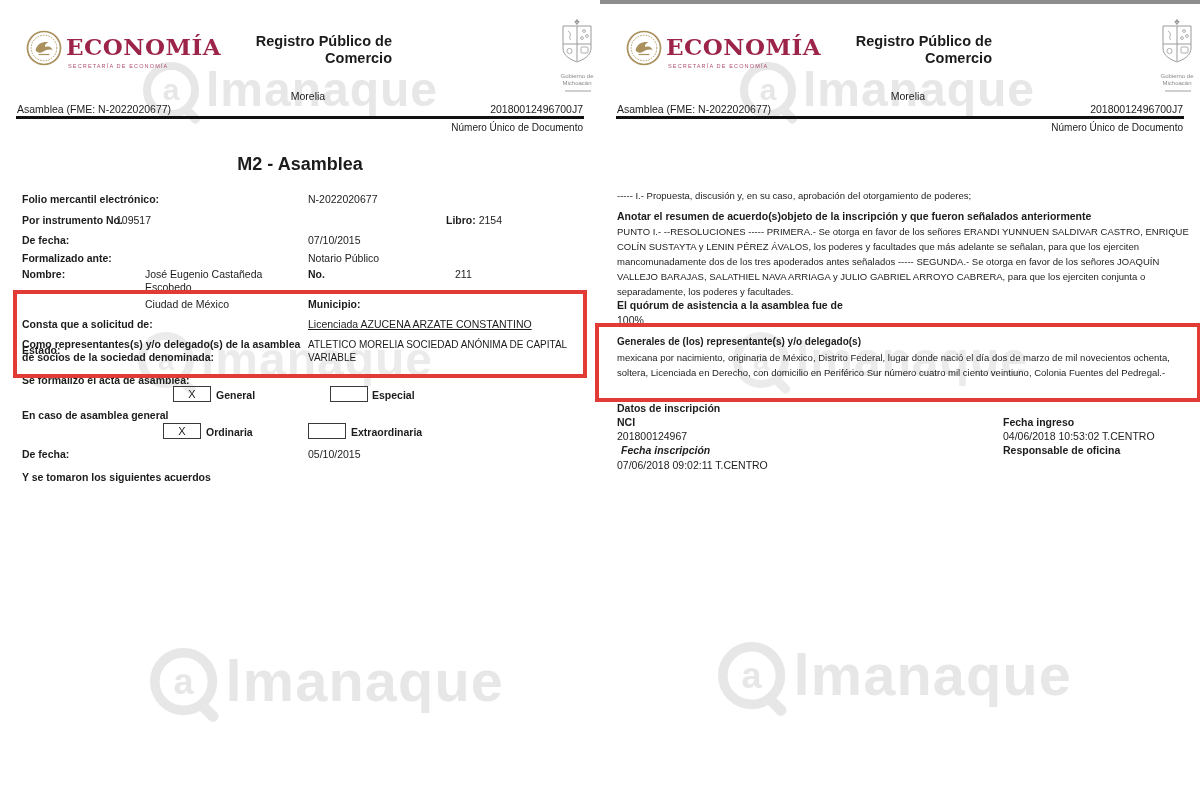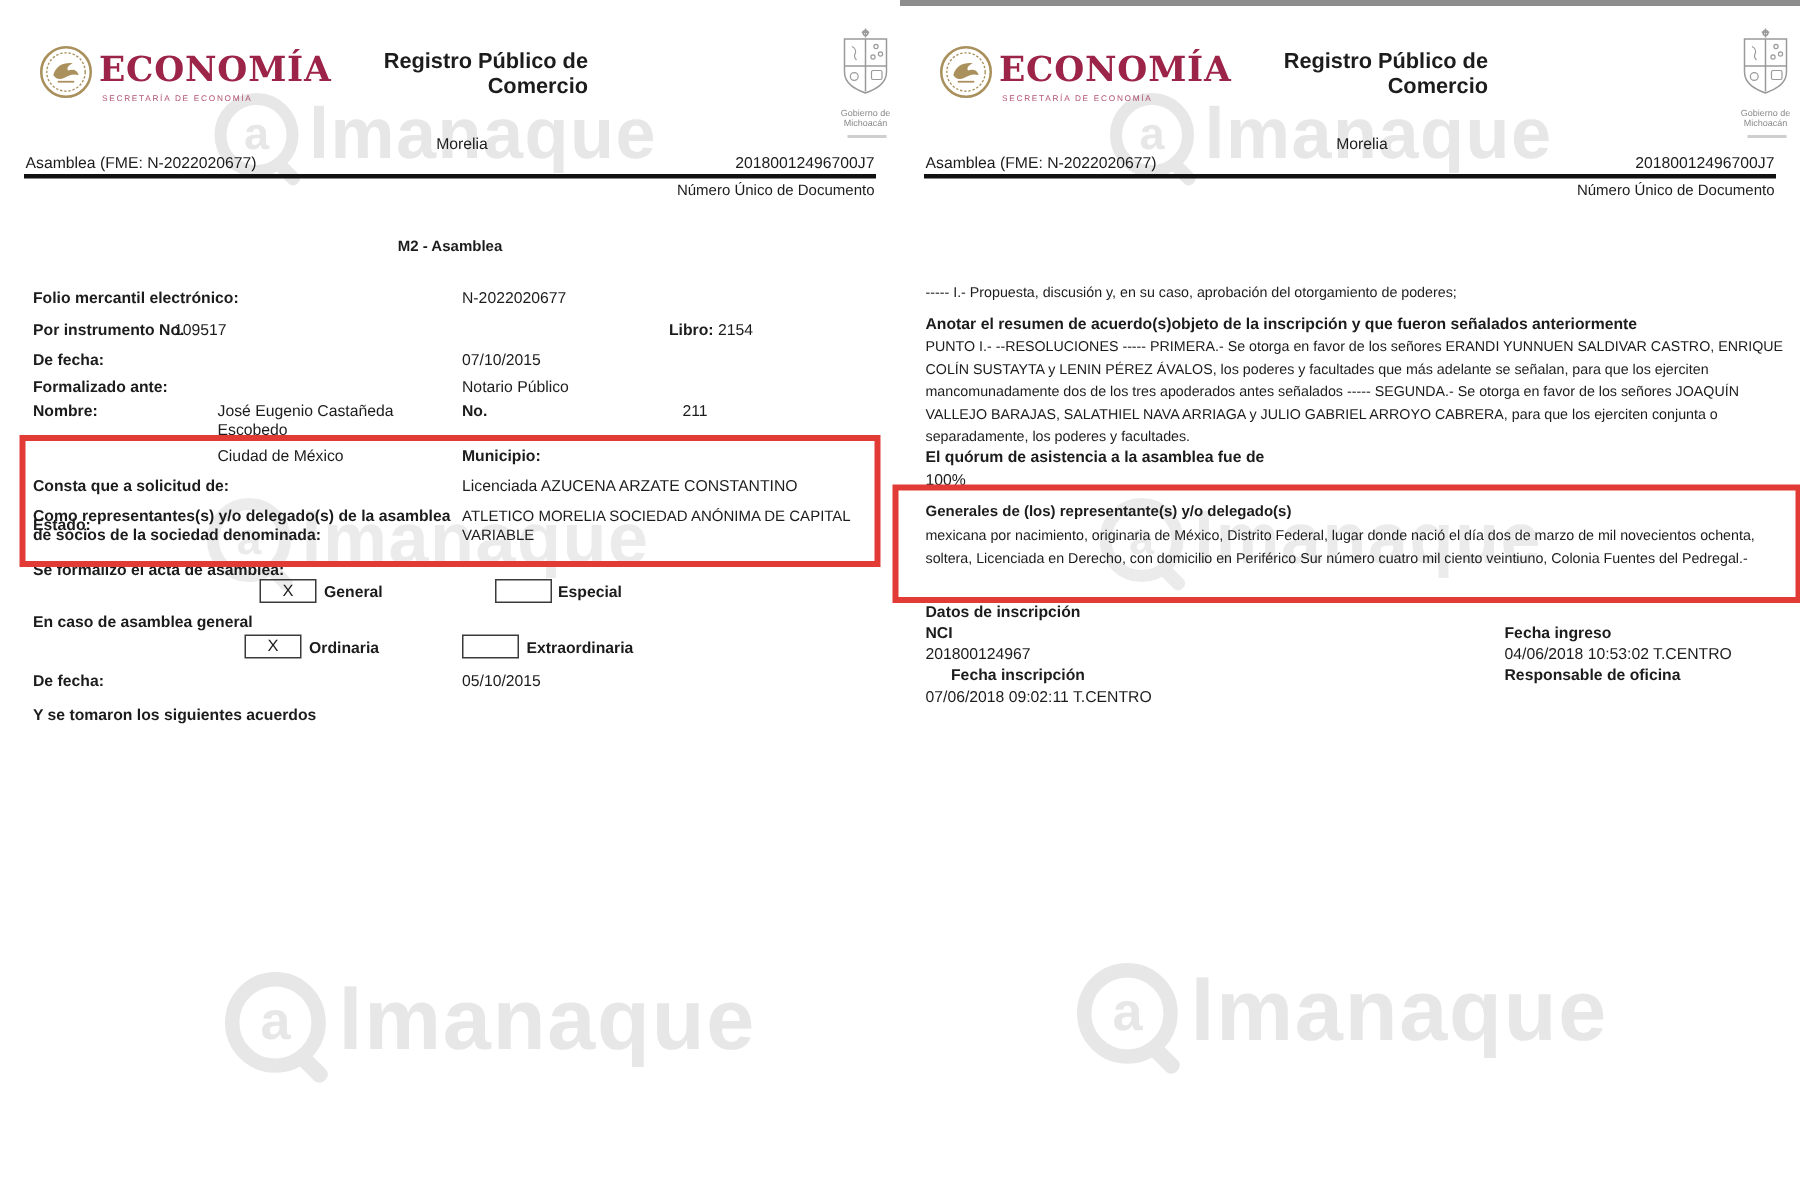--- a/index.html
+++ b/index.html
@@ -118,21 +118,21 @@
       <circle cx="12.5" cy="33" r="2.6" stroke-width=".8"></circle>
       <rect x="24" y="29" width="7" height="6" rx="1" stroke-width=".8"></rect>
     </svg>
     <div class="crest-cap">Gobierno de Michoacán</div>
     <div class="crest-bar"></div>
     <div class="meta-left">Asamblea (FME: N-2022020677)</div>
     <div class="meta-right">20180012496700J7</div>
     <div class="rule"></div>
     <div class="nud">Número Único de Documento</div>
 
-    <div class="t b" style="left:0;top:158px;width:600px;text-align:center;font-size:10px;">M2 - Asamblea</div>
+    <div class="t b" style="left:0;top:158px;width:600px;text-align:center;font-size:18px;">M2 - Asamblea</div>
 
     <div class="t b" style="left:22px;top:193px;">Folio mercantil electrónico:</div>
     <div class="t" style="left:308px;top:193px;">N-2022020677</div>
 
     <div class="t b" style="left:22px;top:214px;">Por instrumento No.</div>
     <div class="t" style="left:116px;top:214px;">109517</div>
     <div class="t" style="left:446px;top:214px;"><span class="b">Libro:</span>&nbsp;<span>2154</span></div>
 
     <div class="t b" style="left:22px;top:234px;">De fecha:</div>
     <div class="t" style="left:308px;top:234px;">07/10/2015</div>
@@ -143,21 +143,21 @@
     <div class="t b" style="left:22px;top:268px;">Nombre:</div>
     <div class="t wrap" style="left:145px;top:268px;width:124px;">José Eugenio Castañeda Escobedo</div>
     <div class="t b" style="left:308px;top:268px;">No.</div>
     <div class="t" style="left:455px;top:268px;">211</div>
 
     <div class="t b" style="left:22px;top:298px;margin-top:46px;">Estado:</div>
     <div class="t" style="left:145px;top:298px;">Ciudad de México</div>
     <div class="t b" style="left:308px;top:298px;">Municipio:</div>
 
     <div class="t b" style="left:22px;top:318px;">Consta que a solicitud de:</div>
-    <div class="t" style="left:308px;top:318px;">Licenciada AZUCENA ARZATE CONSTANTINO</div>
+    <div class="t" style="left:308px;top:318px;text-decoration:underline;">Licenciada AZUCENA ARZATE CONSTANTINO</div>
 
     <div class="t b wrap" style="left:22px;top:338px;width:288px;">Como representantes(s) y/o delegado(s) de la asamblea de socios de la sociedad denominada:</div>
     <div class="t wrap" style="left:308px;top:338px;width:282px;font-size:10px;">ATLETICO MORELIA SOCIEDAD ANÓNIMA DE CAPITAL VARIABLE</div>
 
     <div class="t b" style="left:22px;top:374px;">Se formalizó el acta de asamblea:</div>
 
     <div class="cbox" style="left:173px;top:386px;">
         <span>X</span>
       </div>
     <div class="t b" style="left:216px;top:389px;">General</div>
@@ -226,19 +226,19 @@
     <div class="t" style="left:17px;top:314px;">100%</div>
 
     <div class="t b" style="left:17px;top:335px;font-size:10px;">Generales de (los) representante(s) y/o delegado(s)</div>
     <div class="t small wrap" style="left:17px;top:350px;width:568px;">mexicana por nacimiento, originaria de México, Distrito Federal, lugar donde nació el día dos de marzo de mil novecientos ochenta, soltera, Licenciada en Derecho, con domicilio en Periférico Sur número cuatro mil ciento veintiuno, Colonia Fuentes del Pedregal.-</div>
 
     <div class="t b" style="left:17px;top:402px;">Datos de inscripción</div>
     <div class="t b" style="left:17px;top:416px;">NCI</div>
     <div class="t b" style="left:403px;top:416px;">Fecha ingreso</div>
     <div class="t" style="left:17px;top:430px;">201800124967</div>
     <div class="t" style="left:403px;top:430px;">04/06/2018 10:53:02 T.CENTRO</div>
-    <div class="t b" style="left:34px;top:444px;">Fecha inscripción</div>
+    <div class="t b" style="left:21px;top:444px;font-style:italic;">Fecha inscripción</div>
     <div class="t b" style="left:403px;top:444px;">Responsable de oficina</div>
     <div class="t" style="left:17px;top:459px;text-align:right;">07/06/2018 09:02:11 T.CENTRO</div>
 
     <div class="redbox" style="left:-5px;top:323px;width:606px;height:79px;"></div>
   </div>
 </div>
 
 </body></html>

